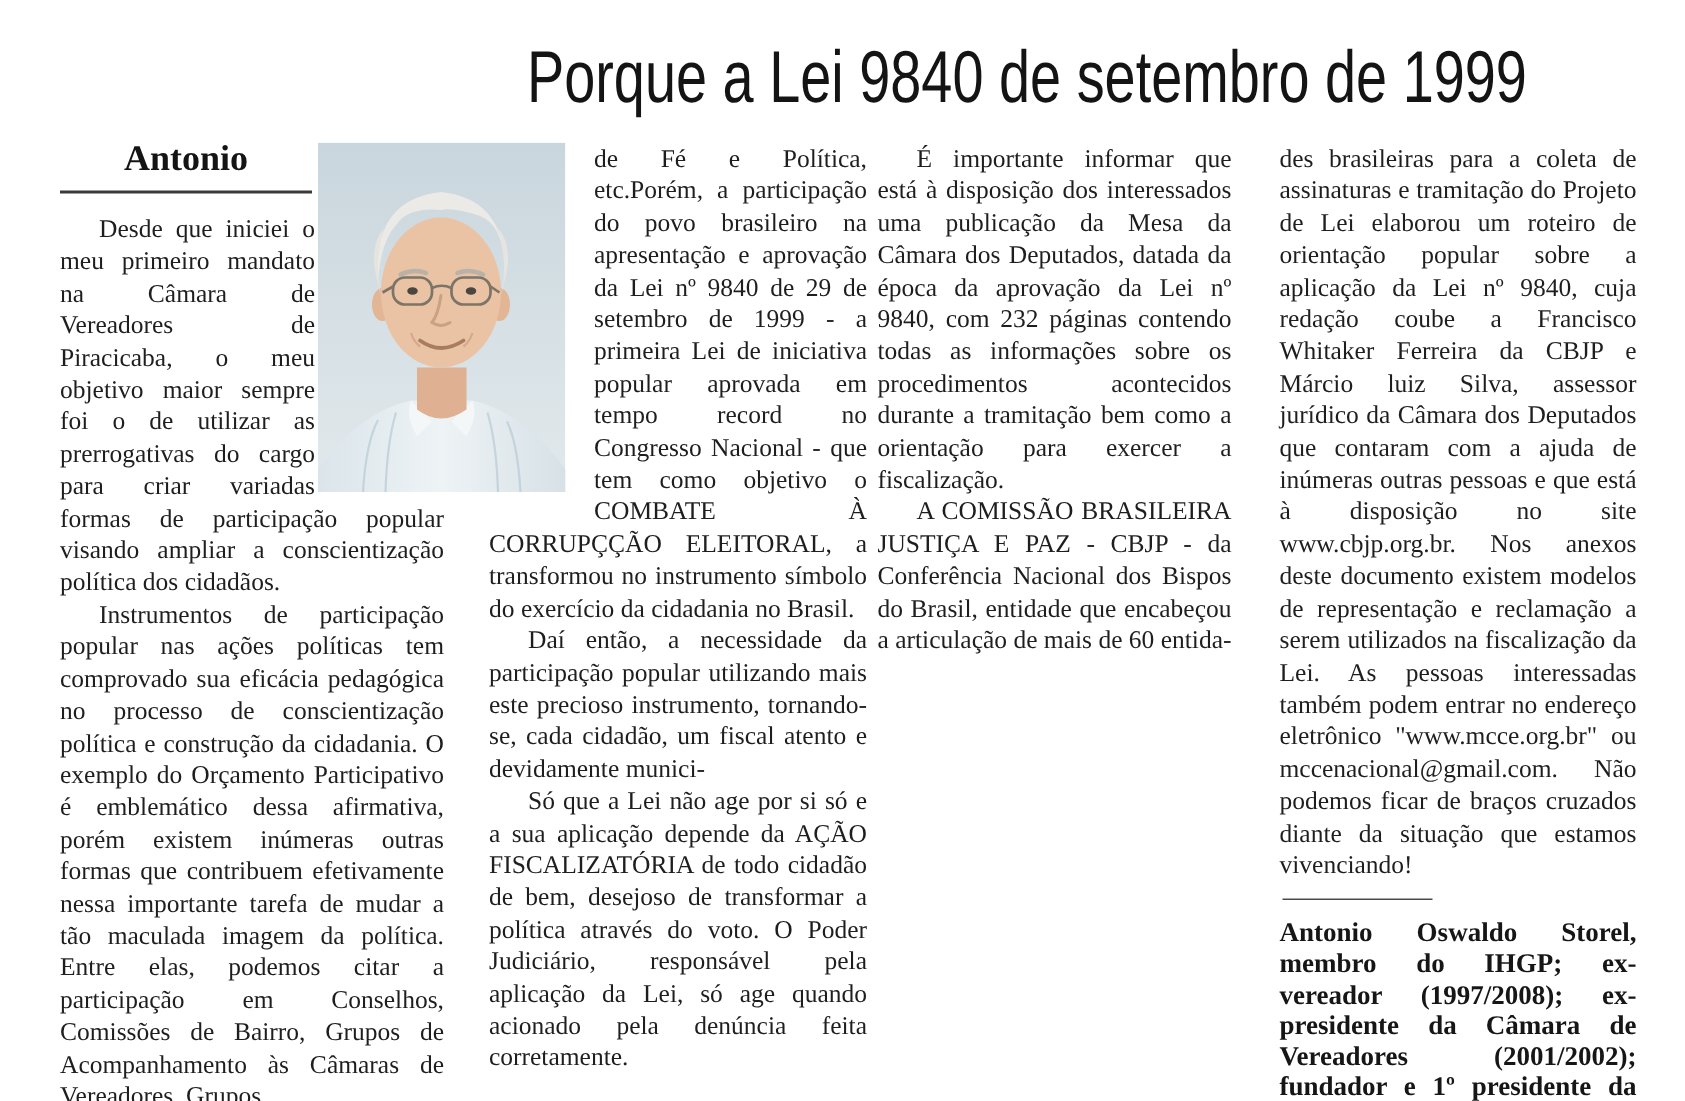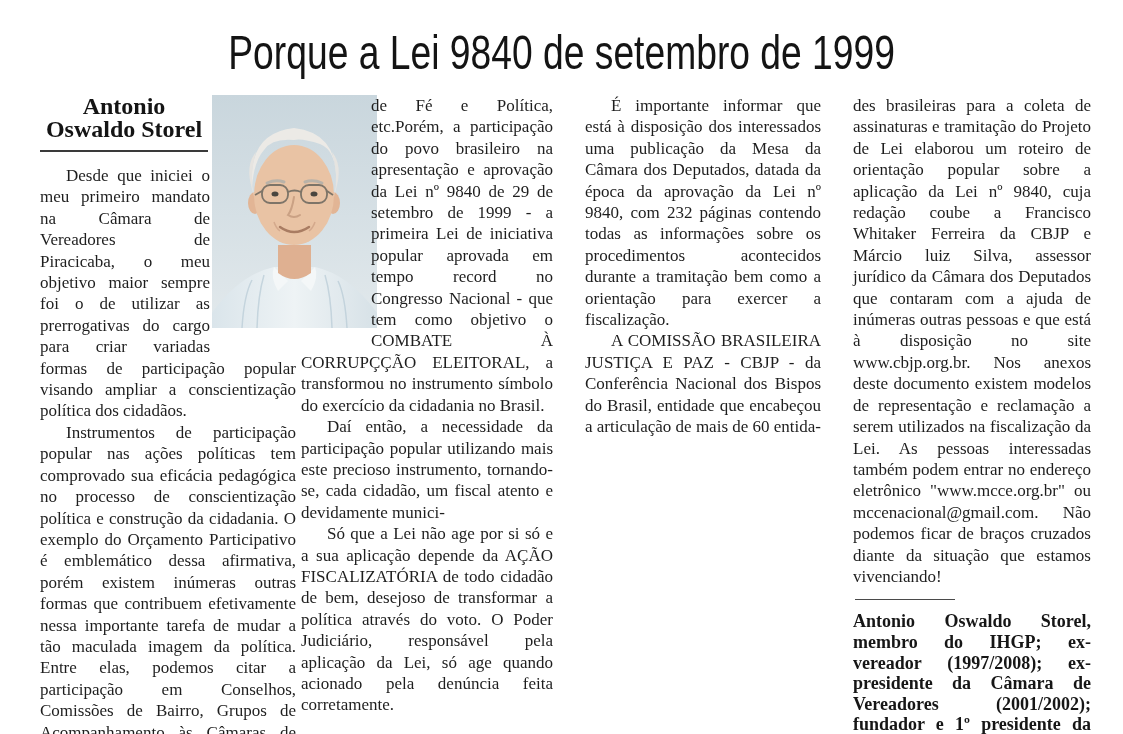--- a/index.html
+++ b/index.html
@@ -4,21 +4,21 @@
 <style>
   * { margin:0; padding:0; box-sizing:border-box; }
   html, body { width:1123px; height:734px; }
   body {
     position:relative;
     background:#ffffff;
     color:#1e1e1e;
     font-family:"Liberation Serif", serif;
     overflow:hidden;
   }
-  .title-wrap { position:absolute; top:24px; left:0; width:1123px; text-align:center; }
+  .title-wrap { position:absolute; top:24px; left:0; width:1123px; text-align:right; }
   .title {
     display:inline-block;
     font-family:"Liberation Sans", sans-serif;
     font-weight:400;
     font-size:49px;
     color:#141414;
     white-space:nowrap;
     transform:scaleX(0.76);
     transform-origin:center;
     letter-spacing:0px;
@@ -27,21 +27,21 @@
     position:absolute;
     top:95px;
     font-size:17px;
     line-height:21.4px;
     text-align:justify;
     hyphens:auto; -webkit-hyphens:auto;
   }
   .col p { text-align:justify; }
   p.indent { text-indent:26px; }
   #col1 { left:40px;  width:256px; }
-  #col2 { left:301px; width:252px; }
+  #col2 { left:326px; width:252px; }
   #col3 { left:585px; width:236px; }
   #col4 { left:853px; width:238px; }
   .byline {
     width:168px;
     font-weight:bold;
     font-size:24px;
     line-height:23px;
     text-align:center;
     color:#141414;
   }
@@ -121,21 +121,20 @@
     <path d="M82,102 Q80,115 76,120 Q82,124 88,120" stroke="#caa184" stroke-width="2" fill="none" stroke-linecap="round"></path>
     <path d="M68,132 Q82,142 97,132" stroke="#a97c62" stroke-width="2.5" fill="none" stroke-linecap="round"></path>
     <path d="M62,127 Q64,133 68,136" stroke="#d4a98c" stroke-width="1.5" fill="none"></path>
     <path d="M103,127 Q101,133 97,136" stroke="#d4a98c" stroke-width="1.5" fill="none"></path>
   </svg>
 </div>
 
 <div class="col" id="col1">
   <div class="byline">
     <div>Antonio</div>
-    <div>Oswaldo Storel</div>
   </div>
   <div class="byline-rule"></div>
   <div>
     <div class="spacer-r"></div>
     <p class="indent">Desde que iniciei o meu primeiro mandato na Câmara de Vereadores de Piracicaba, o meu objetivo maior sempre foi o de utilizar as prerrogativas do cargo para criar variadas formas de participação popular visando ampliar a conscientização política dos cidadãos.</p>
     <p class="indent">Instrumentos de participação popular nas ações políticas tem comprovado sua eficácia pedagógica no processo de conscientização política e construção da cidadania. O exemplo do Orçamento Participativo é emblemático dessa afirmativa, porém existem inúmeras outras formas que contribuem efetivamente nessa importante tarefa de mudar a tão maculada imagem da política. Entre elas, podemos citar a participação em Conselhos, Comissões de Bairro, Grupos de Acompanhamento às Câmaras de Vereadores, Grupos</p>
   </div>
 </div>
 
 <div class="col" id="col2">

